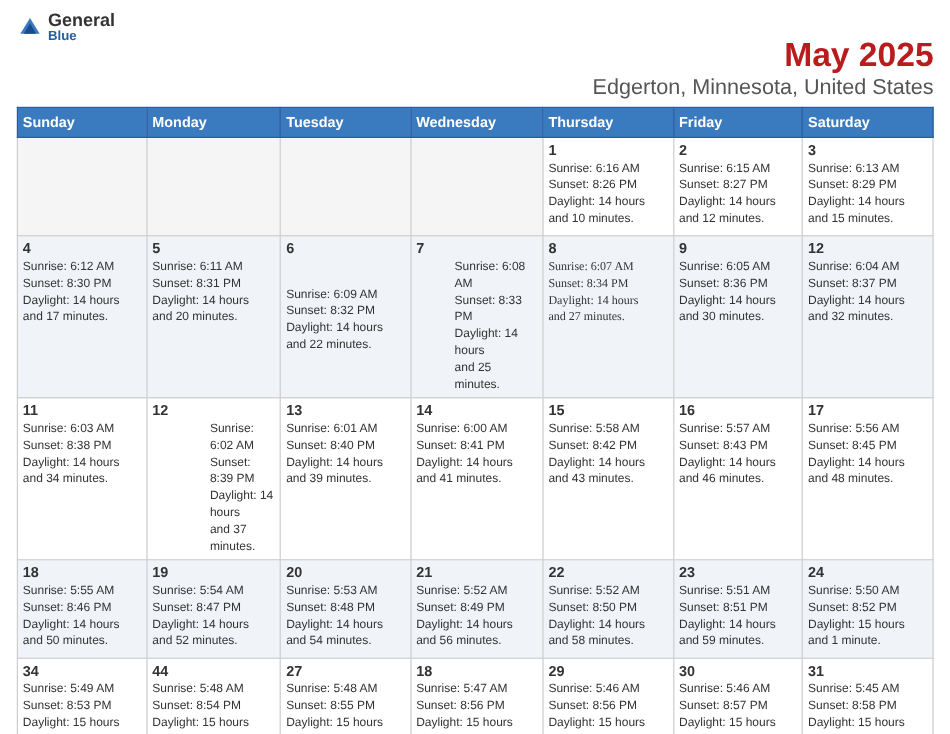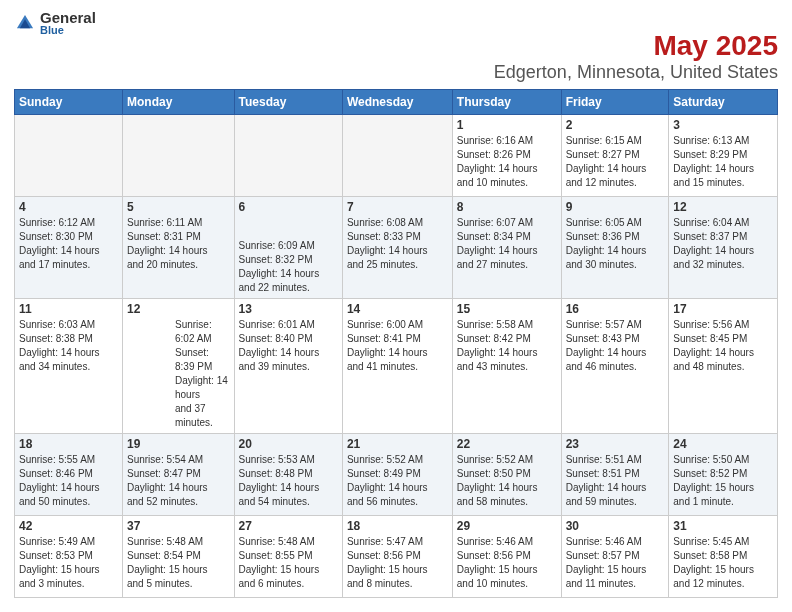--- a/index.html
+++ b/index.html
@@ -184,28 +184,28 @@
           </td>
           <td>
             <span class="day-num">6</span>
             <div class="day-info" style="white-space: pre-line; margin-top: 25px;">Sunrise: 6:09 AM
 Sunset: 8:32 PM
 Daylight: 14 hours
 and 22 minutes.</div>
           </td>
           <td>
             <span class="day-num">7</span>
-            <div class="day-info" style="white-space: pre-line;">Sunrise: 6:08 AM
+            <div class="day-info" style="white-space: pre-line; margin-left: 32px;">Sunrise: 6:08 AM
 Sunset: 8:33 PM
 Daylight: 14 hours
 and 25 minutes.</div>
           </td>
           <td>
             <span class="day-num">8</span>
-            <div class="day-info" style="white-space: pre-line;">Sunrise: 6:07 AM
+            <div class="day-info" style="white-space: pre-line; font-family: Liberation Serif, serif;">Sunrise: 6:07 AM
 Sunset: 8:34 PM
 Daylight: 14 hours
 and 27 minutes.</div>
           </td>
           <td>
             <span class="day-num">9</span>
             <div class="day-info" style="white-space: pre-line;">Sunrise: 6:05 AM
 Sunset: 8:36 PM
 Daylight: 14 hours
 and 30 minutes.</div>
@@ -315,28 +315,28 @@
           <td>
             <span class="day-num">24</span>
             <div class="day-info" style="white-space: pre-line;">Sunrise: 5:50 AM
 Sunset: 8:52 PM
 Daylight: 15 hours
 and 1 minute.</div>
           </td>
         </tr>
         <tr>
           <td>
-            <span class="day-num">42</span>
+            <span class="day-num">34</span>
             <div class="day-info" style="white-space: pre-line;">Sunrise: 5:49 AM
 Sunset: 8:53 PM
 Daylight: 15 hours
 and 3 minutes.</div>
           </td>
           <td>
-            <span class="day-num">37</span>
+            <span class="day-num">44</span>
             <div class="day-info" style="white-space: pre-line;">Sunrise: 5:48 AM
 Sunset: 8:54 PM
 Daylight: 15 hours
 and 5 minutes.</div>
           </td>
           <td>
             <span class="day-num">27</span>
             <div class="day-info" style="white-space: pre-line;">Sunrise: 5:48 AM
 Sunset: 8:55 PM
 Daylight: 15 hours

